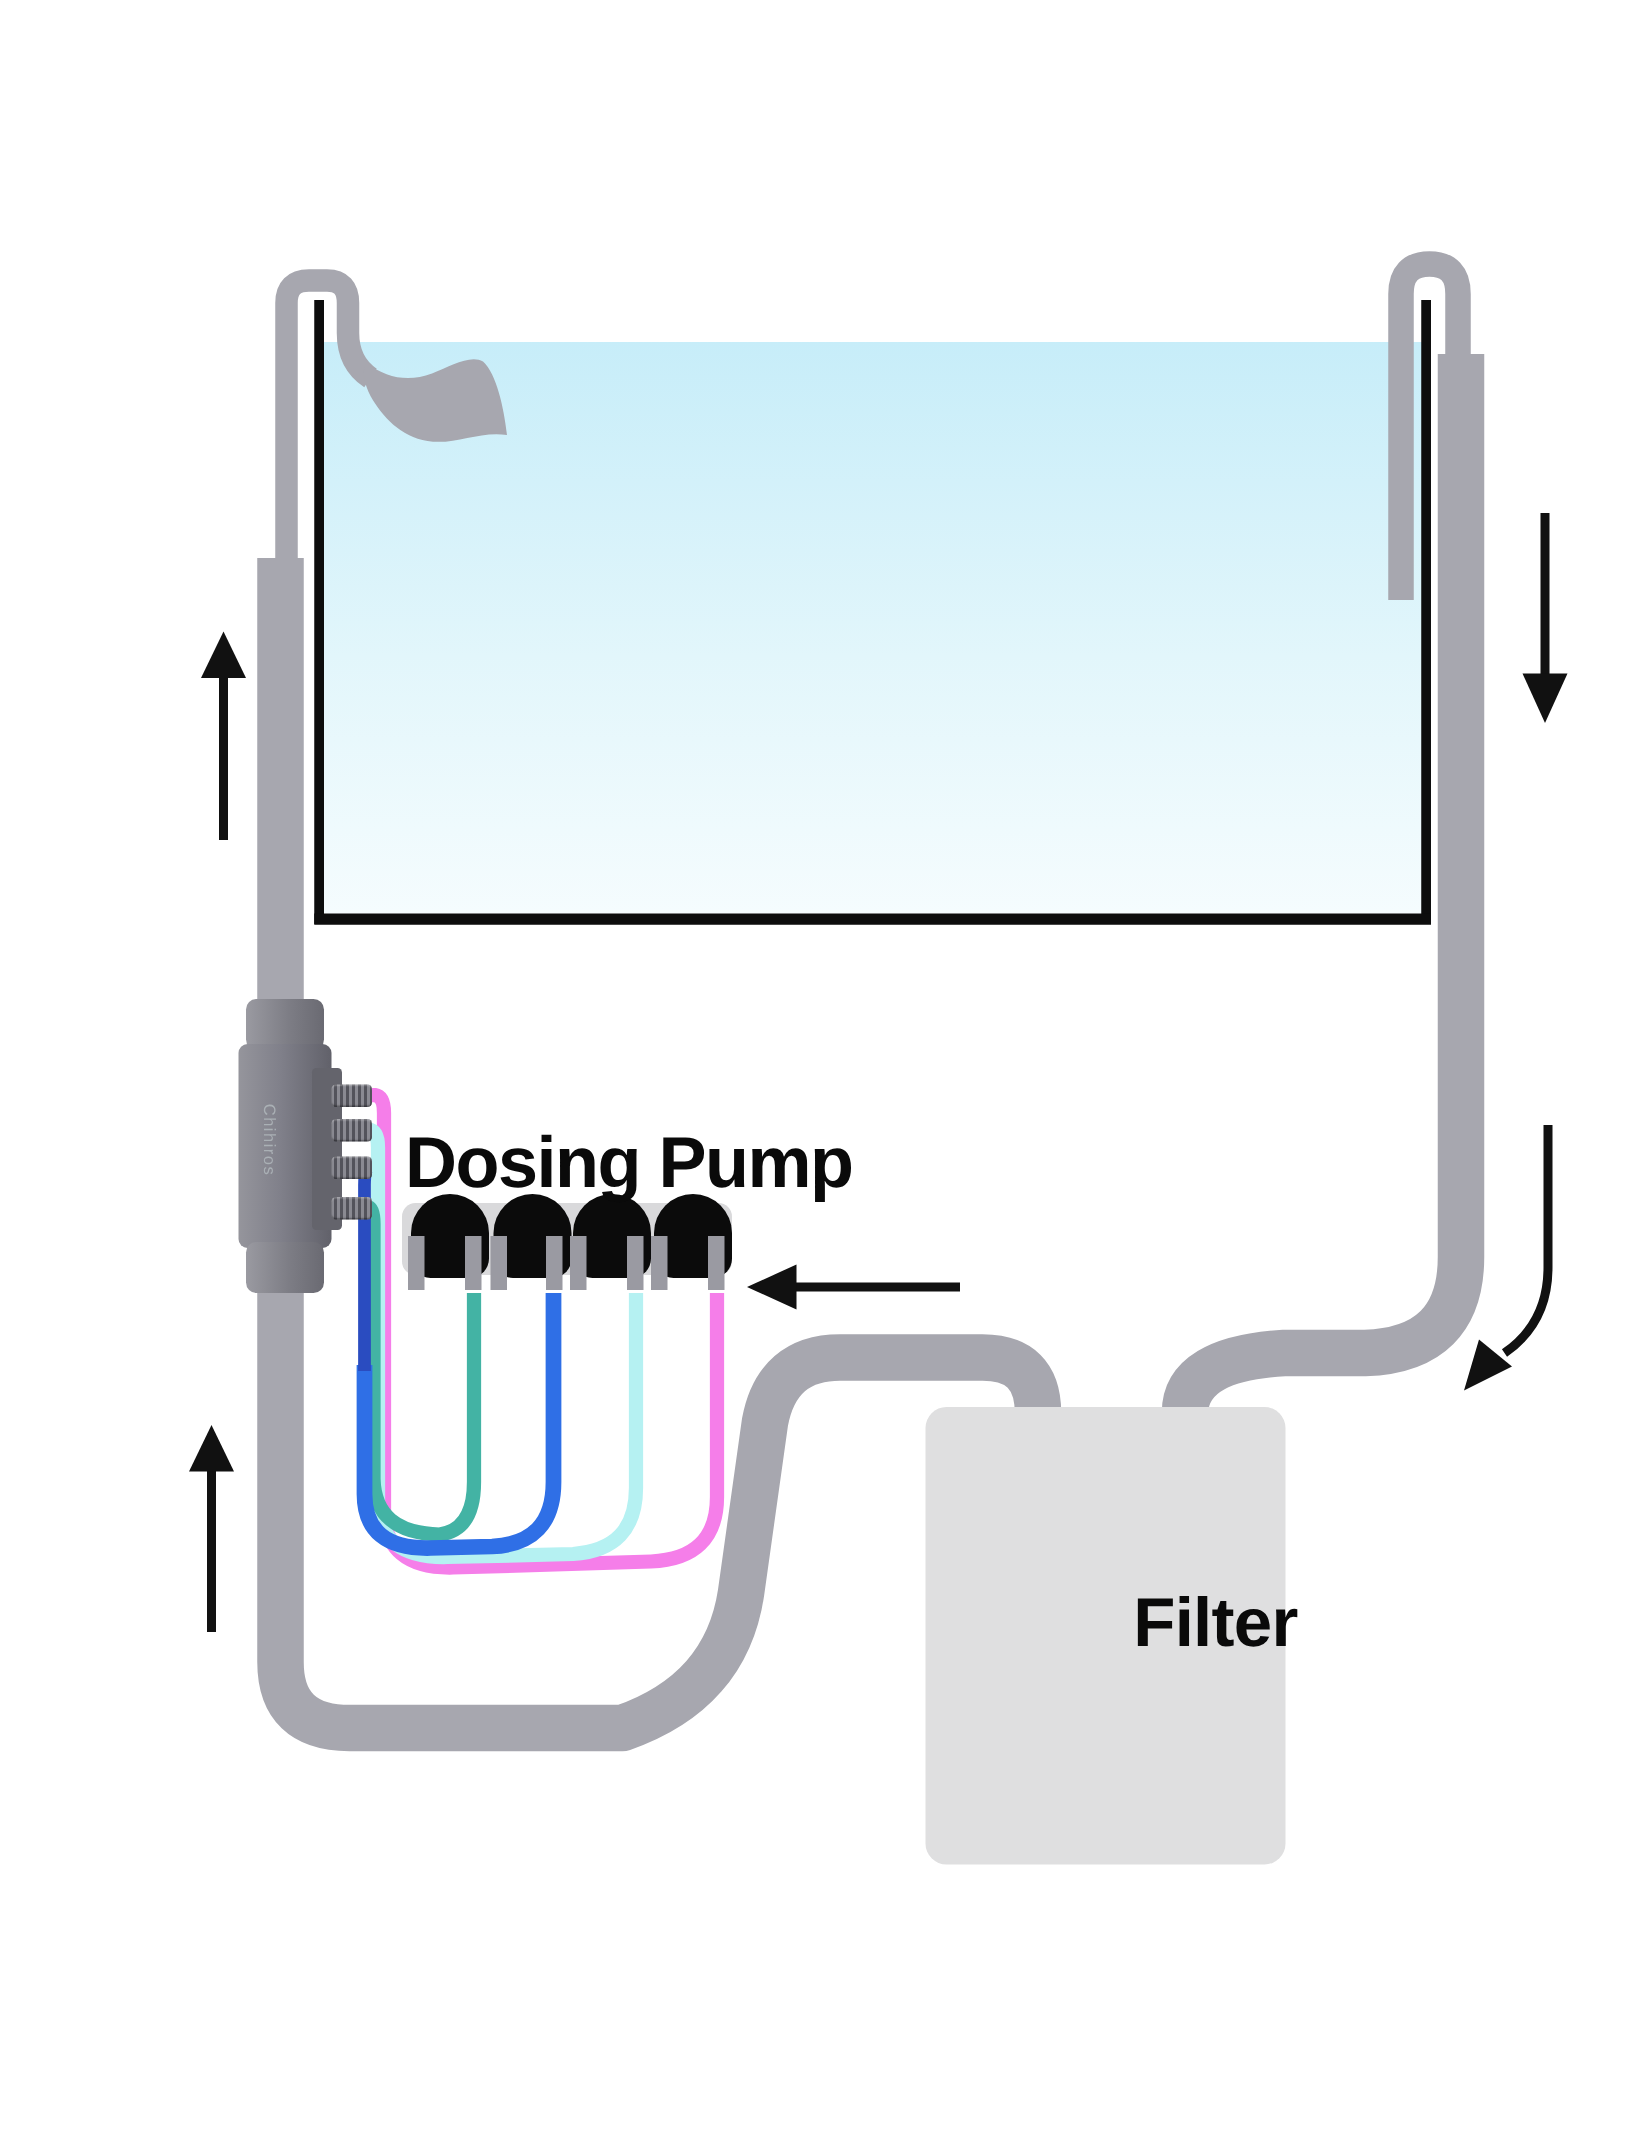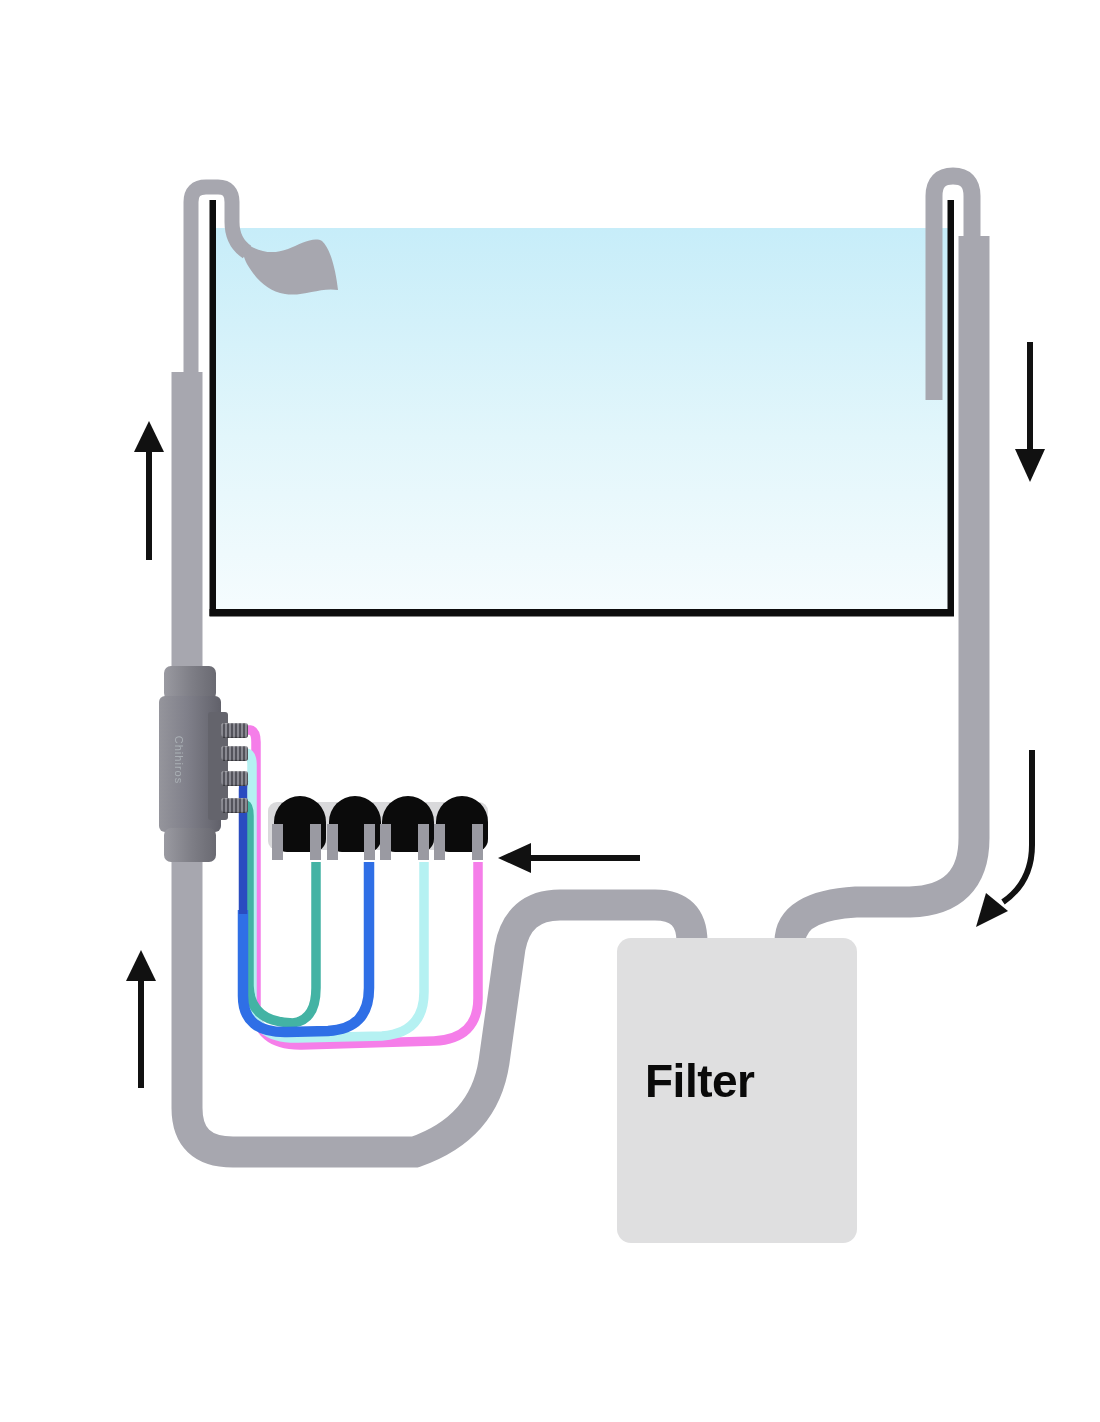--- a/index.html
+++ b/index.html
@@ -47,21 +47,21 @@
     color:var(--device-text);font-size:11px;letter-spacing:1px;transform:rotate(90deg);}
 
   .pump-bar{position:absolute;left:268px;top:802px;width:220px;height:48px;border-radius:9px;
     background:var(--pump-bar);}
   .pump-head{position:absolute;top:796px;width:52px;height:56px;background:var(--pump-head);
     border-radius:26px 26px 13px 13px;}
   .pump-stub{position:absolute;top:824px;width:11px;height:36px;background:var(--stub-gray);}
 
   .label{position:absolute;color:var(--label-black);font-weight:bold;white-space:nowrap;}
   .label.dosing{left:270px;top:748px;font-size:48px;letter-spacing:-1px;}
-  .label.filter{left:645px;top:1054px;width:240px;text-align:left;font-size:46px;letter-spacing:-0.5px;}
+  .label.filter{left:625px;top:1054px;width:240px;text-align:right;font-size:46px;letter-spacing:-0.5px;}
 </style>
 </head>
 <body>
 
 <div id="stage">
 
   <svg id="diagram-svg" width="1100" height="1422" viewBox="0 0 1100 1422">
     <defs>
       <linearGradient id="waterGrad" x1="0" y1="0" x2="0" y2="1">
         <stop offset="0" stop-color="var(--water-top)"></stop>
@@ -136,14 +136,15 @@
   <div class="pump-head" style="left:436px"></div>
   <div class="pump-stub" style="left:272px"></div>
   <div class="pump-stub" style="left:310px"></div>
   <div class="pump-stub" style="left:327px"></div>
   <div class="pump-stub" style="left:364px"></div>
   <div class="pump-stub" style="left:380px"></div>
   <div class="pump-stub" style="left:418px"></div>
   <div class="pump-stub" style="left:434px"></div>
   <div class="pump-stub" style="left:472px"></div>
 
+  <div class="label dosing">Dosing Pump</div>
   <div class="label filter">Filter</div>
 </div>
 
 </body></html>

